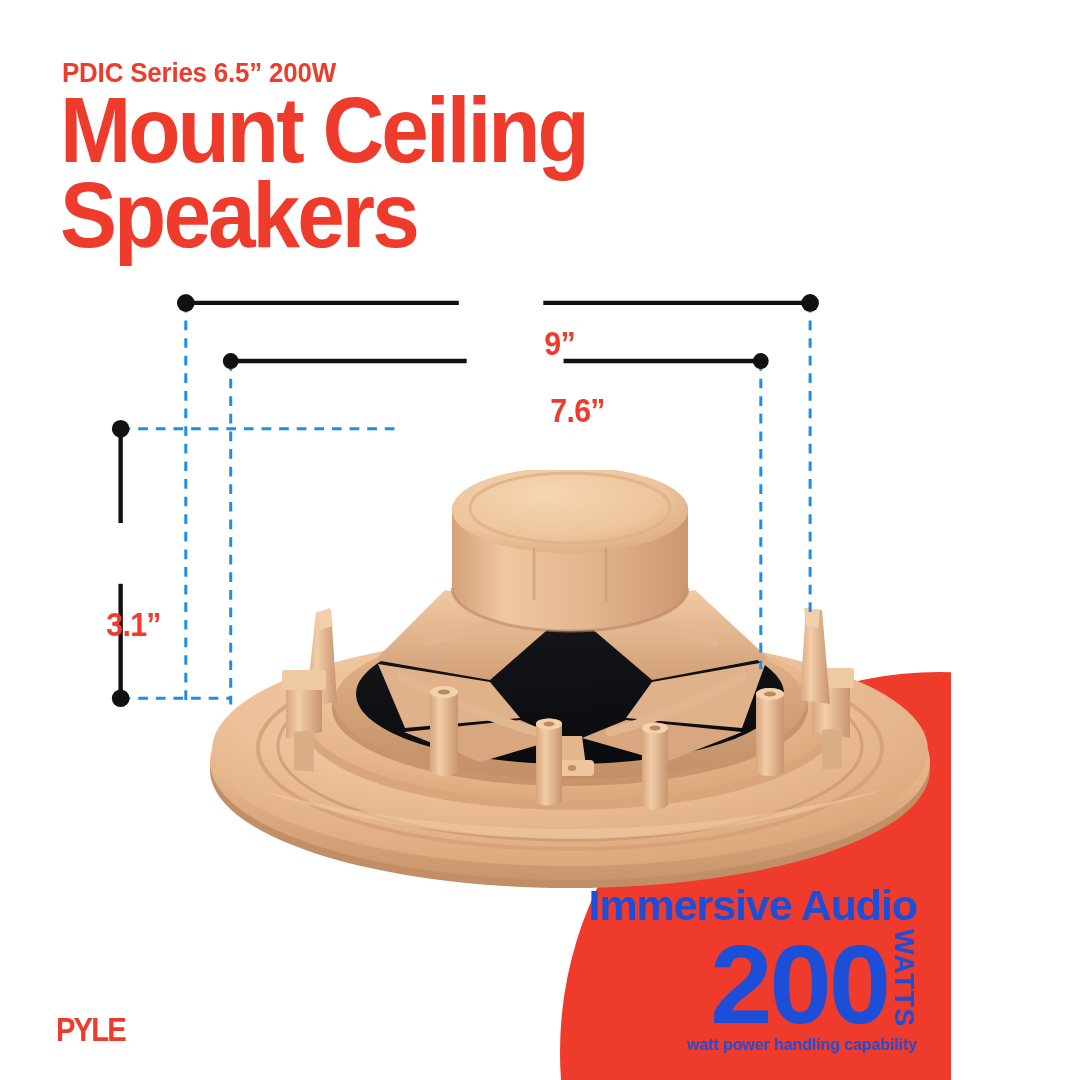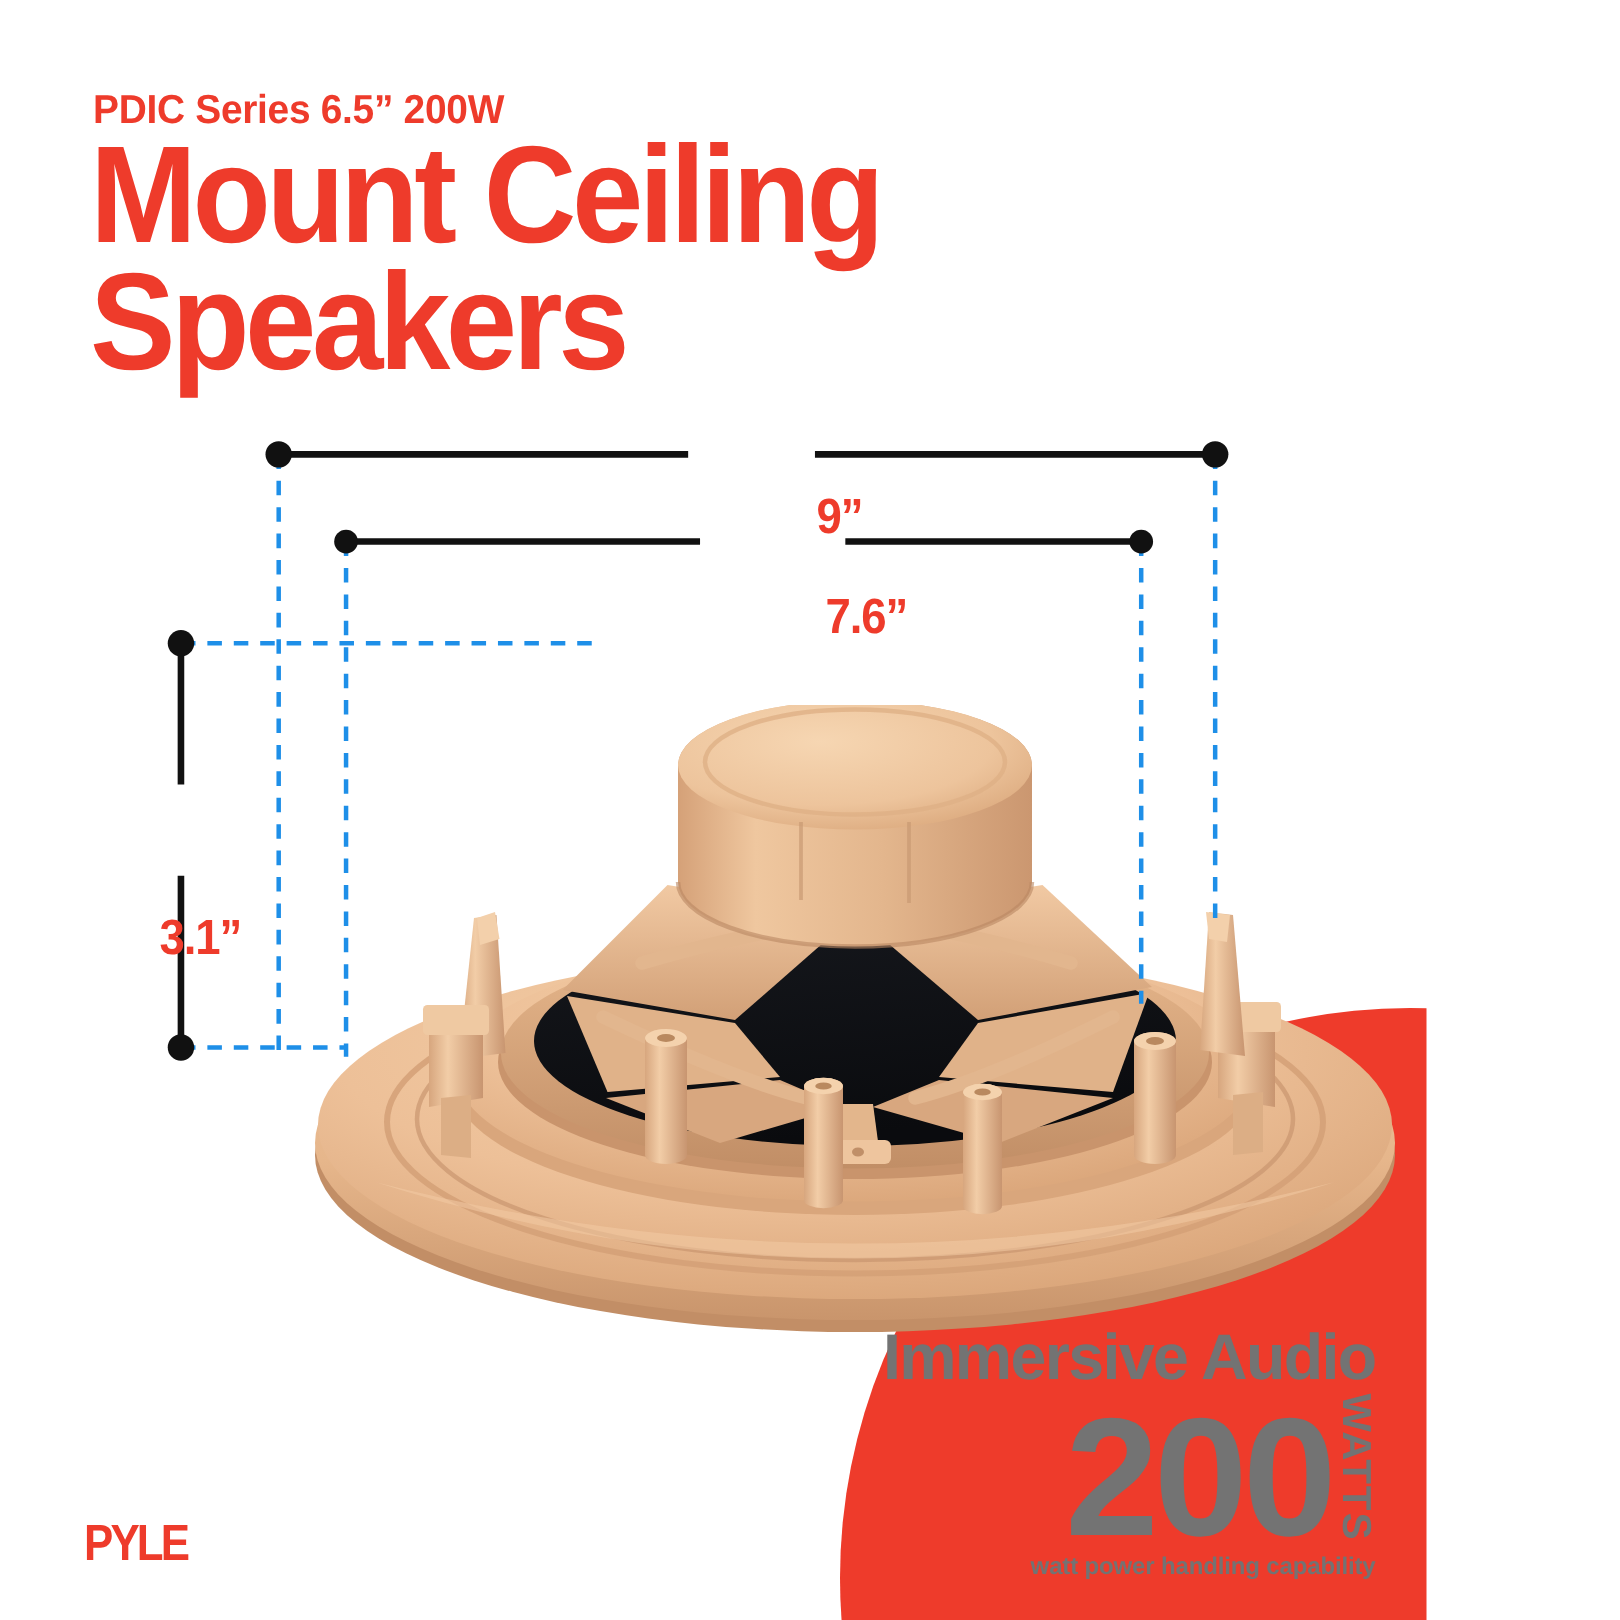--- a/index.html
+++ b/index.html
@@ -65,21 +65,21 @@
     transform:scaleX(0.86); transform-origin:left center;
     z-index:9;
   }
 
   
   .badge{
     position:absolute;
     right:34px; bottom:26px;
     z-index:9;
     text-align:right;
-    color:#737373;
+    color:#1d4ed8;
   }
   .badge .b-title{
     font-size:43px; font-weight:bold;
     letter-spacing:-1.1px;
     line-height:1;
     margin-bottom:2px;
     white-space:nowrap;
   }
   .badge .b-row{
     display:flex; align-items:flex-end;

